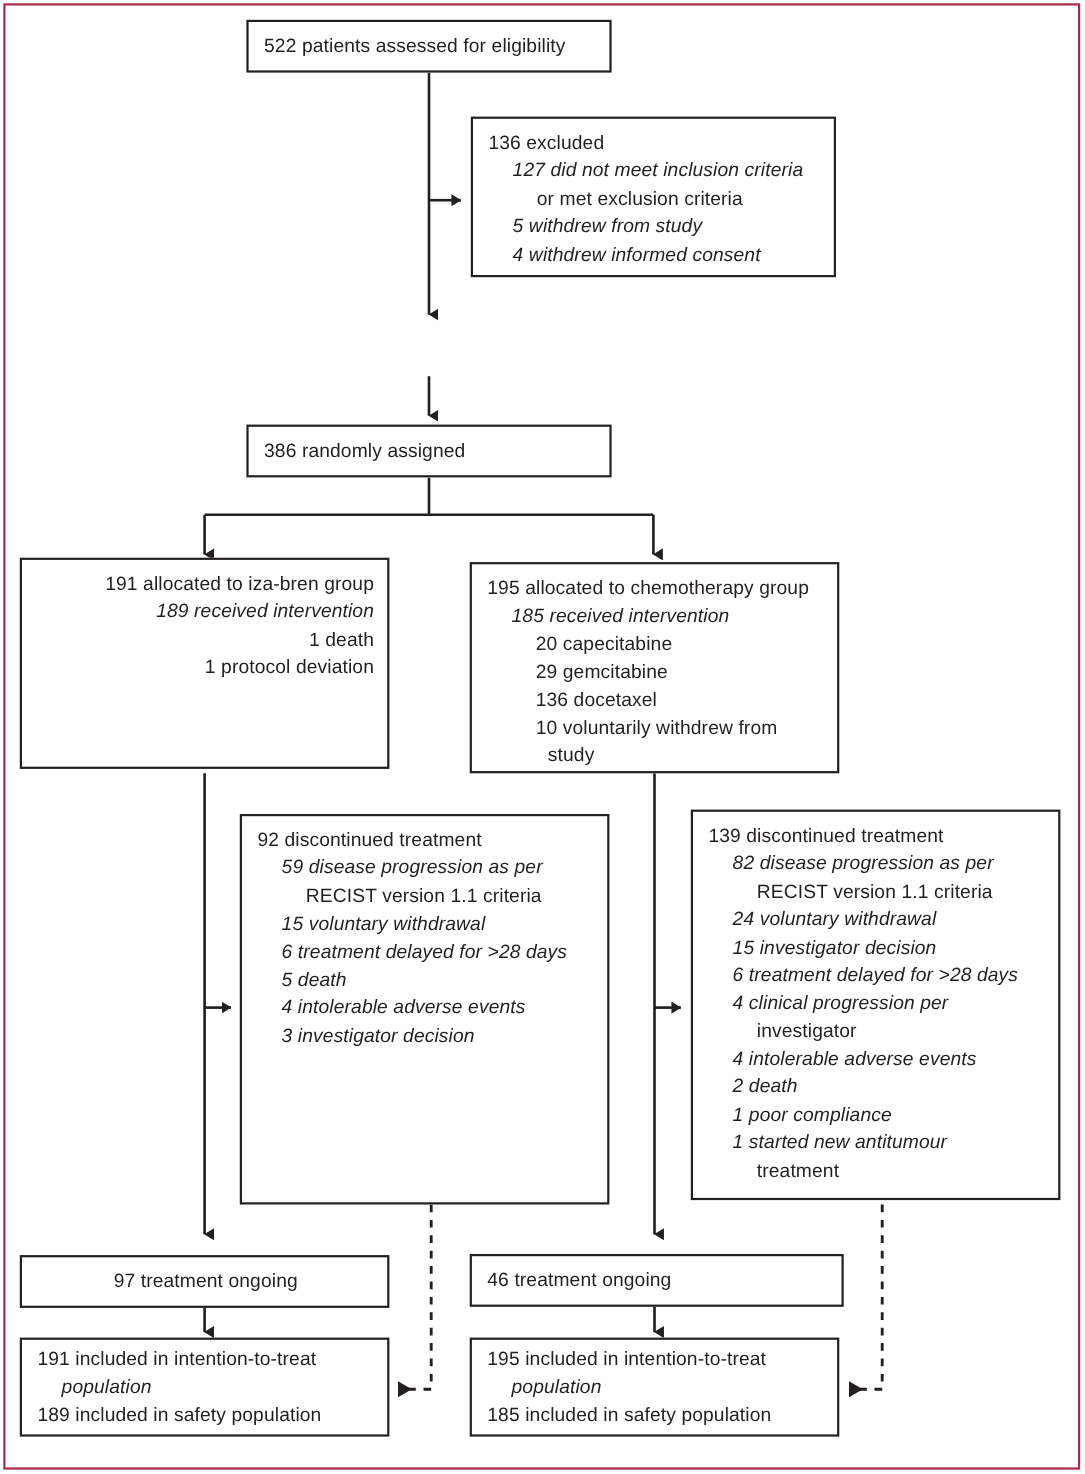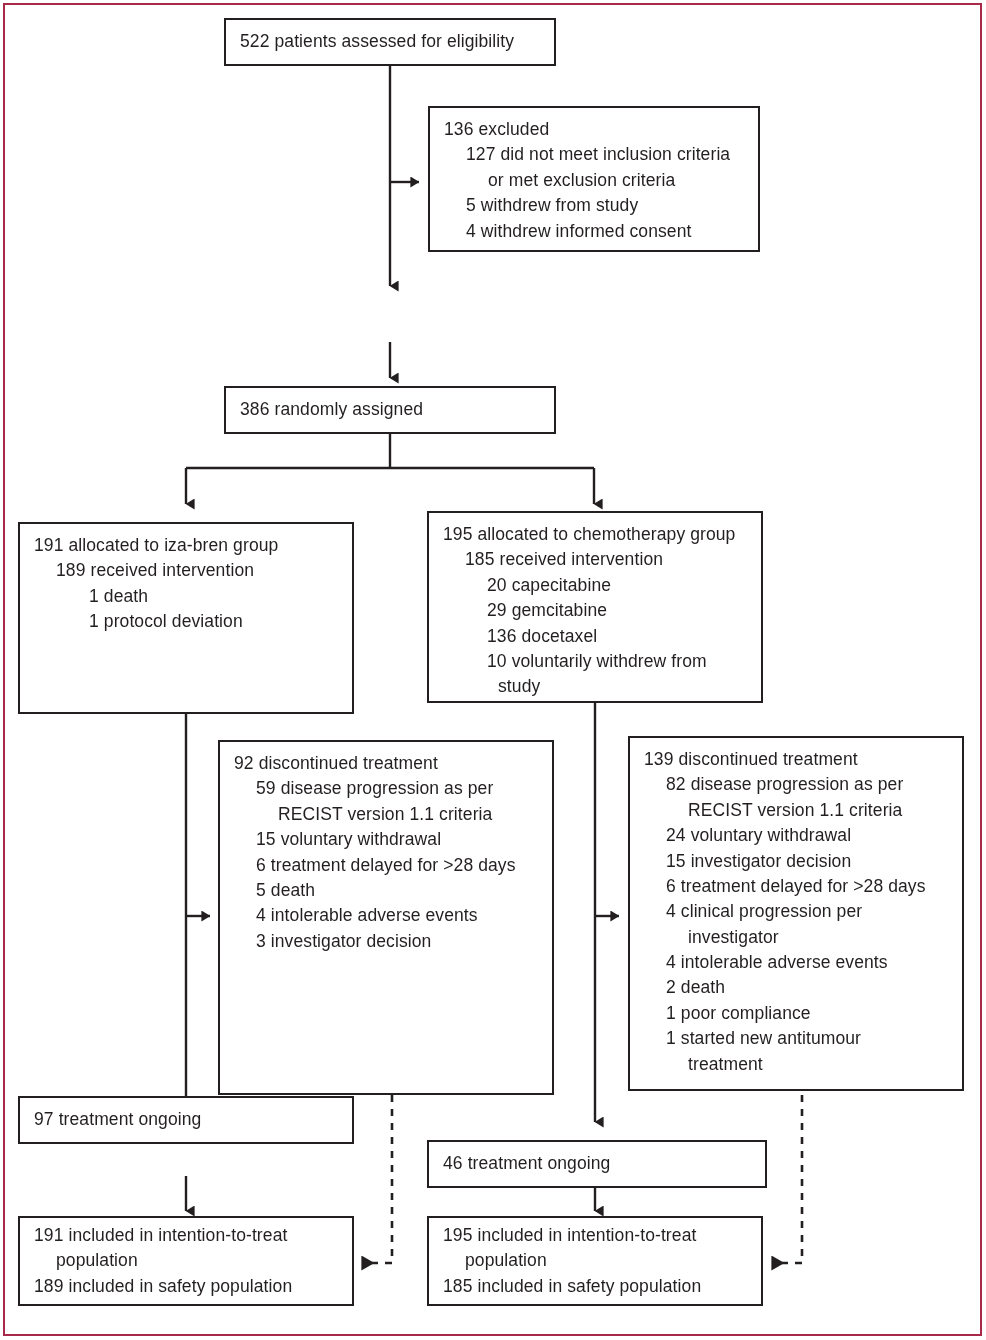--- a/index.html
+++ b/index.html
@@ -52,21 +52,21 @@
     display: flex;
     flex-direction: column;
     justify-content: center;
   }
   .lines {
     display: block;
     white-space: pre-wrap;
   }
   
   .l0 { margin-left: 0px; }
-  .l1 { margin-left: 22px; }
+  .l1 { margin-left: 22px; font-style: italic; }
   .l2 { margin-left: 44px; }
   .l3 { margin-left: 55px; }
   .row { display: block; white-space: nowrap; }
 </style>
 </head>
 <body>
 
 <div id="page">
 
   <div id="page-frame"></div>
@@ -120,37 +120,37 @@
 
   <div class="node" style="left:428px; top:106px; width:332px; height:146px;">
     <span class="lines"><span class="row l0">136 excluded</span><span class="row l1">127 did not meet inclusion criteria</span><span class="row l2">or met exclusion criteria</span><span class="row l1">5 withdrew from study</span><span class="row l1">4 withdrew informed consent</span></span>
   </div>
 
 
   <div class="node vcenter" style="left:224px; top:386px; width:332px; height:48px;">
     <span class="lines"><span class="row l0">386 randomly assigned</span></span>
   </div>
 
-  <div class="node" style="left:18px; top:522px; width:336px; height:192px;">
+  <div class="node" style="left:18px; top:507px; width:336px; height:192px;text-align:right;">
     <span class="lines"><span class="row l0">191 allocated to iza-bren group</span><span class="row l1">189 received intervention</span><span class="row l3">1 death</span><span class="row l3">1 protocol deviation</span></span>
   </div>
 
   <div class="node" style="left:427px; top:511px; width:336px; height:192px;">
     <span class="lines"><span class="row l0">195 allocated to chemotherapy group</span><span class="row l1">185 received intervention</span><span class="row l2">20 capecitabine</span><span class="row l2">29 gemcitabine</span><span class="row l2">136 docetaxel</span><span class="row l2">10 voluntarily withdrew from</span><span class="row l3">study</span></span>
   </div>
 
   <div class="node" style="left:218px; top:740px; width:336px; height:355px;">
     <span class="lines"><span class="row l0">92 discontinued treatment</span><span class="row l1">59 disease progression as per</span><span class="row l2">RECIST version 1.1 criteria</span><span class="row l1">15 voluntary withdrawal</span><span class="row l1">6 treatment delayed for &gt;28 days</span><span class="row l1">5 death</span><span class="row l1">4 intolerable adverse events</span><span class="row l1">3 investigator decision</span></span>
   </div>
 
   <div class="node" style="left:628px; top:736px; width:336px; height:355px;">
     <span class="lines"><span class="row l0">139 discontinued treatment</span><span class="row l1">82 disease progression as per</span><span class="row l2">RECIST version 1.1 criteria</span><span class="row l1">24 voluntary withdrawal</span><span class="row l1">15 investigator decision</span><span class="row l1">6 treatment delayed for &gt;28 days</span><span class="row l1">4 clinical progression per</span><span class="row l2">investigator</span><span class="row l1">4 intolerable adverse events</span><span class="row l1">2 death</span><span class="row l1">1 poor compliance</span><span class="row l1">1 started new antitumour</span><span class="row l2">treatment</span></span>
   </div>
 
-  <div class="node vcenter" style="left:18px; top:1096px; width:336px; height:48px;">
+  <div class="node vcenter" style="left:18px; top:1141px; width:336px; height:48px;text-align:center;">
     <span class="lines"><span class="row l0">97 treatment ongoing</span></span>
   </div>
 
   <div class="node vcenter" style="left:427px; top:1128px; width:340px; height:48px;margin-top:12px;">
     <span class="lines"><span class="row l0">46 treatment ongoing</span></span>
   </div>
 
   <div class="node vcenter" style="left:18px; top:1216px; width:336px; height:90px;">
     <span class="lines"><span class="row l0">191 included in intention-to-treat</span><span class="row l1">population</span><span class="row l0">189 included in safety population</span></span>
   </div>

